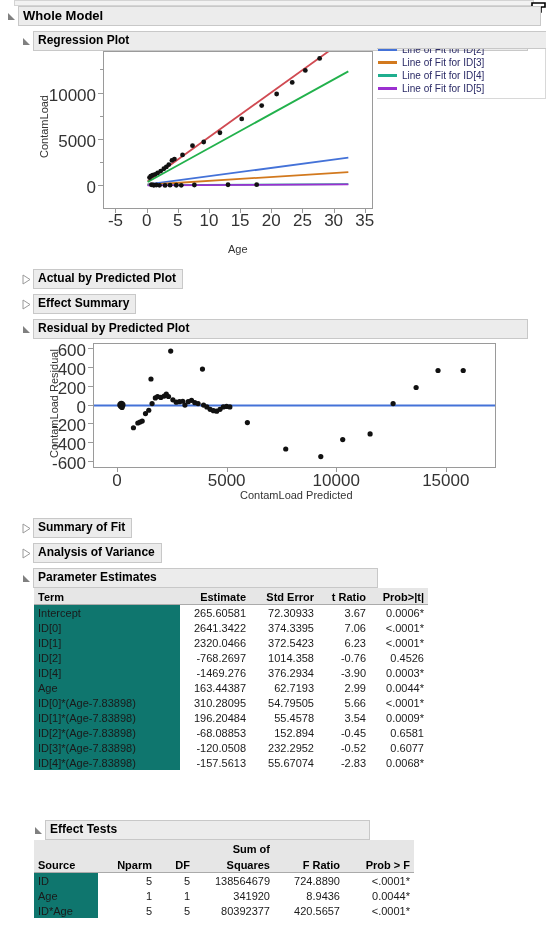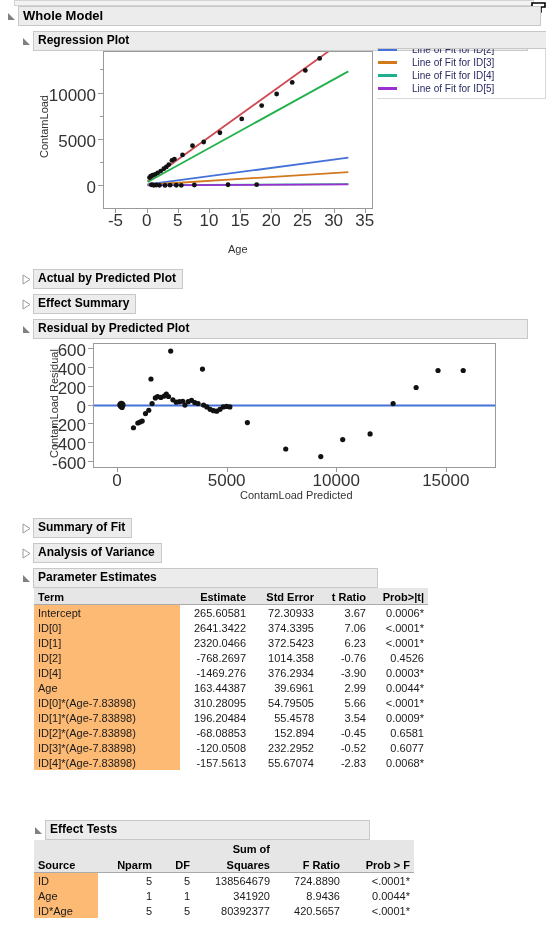--- a/index.html
+++ b/index.html
@@ -73,41 +73,41 @@
   }
   .tick-txt {
     position: absolute;
     font-size: 17px;
     color: #333;
     white-space: nowrap;
   }
   .tick-mark { position: absolute; background: #9a9a9a; }
 
   .legend-item {
-    display: flex; align-items: center; gap: 15px;
+    display: flex; align-items: center; gap: 5px;
     font-size: 10px; color: #2a2a66; white-space: nowrap;
     height: 13px;
   }
   .legend-swatch { width: 19px; height: 3px; flex: 0 0 19px; }
 
   
   table.jmp { border-collapse: collapse; font-size: 11px; }
   table.jmp th {
     font-weight: bold; color: #000;
     background: #e6e6e6;
     border-bottom: 1px solid #aaaaaa;
     padding: 0 4px 1px 4px;
     height: 15px;
     white-space: nowrap;
     vertical-align: bottom;
   }
   table.jmp td {
     padding: 0 4px; height: 15px; white-space: nowrap; color: #1a1a1a;
   }
-  table.jmp td.term { background: #fdba74; text-align: left; }
+  table.jmp td.term { background: #0f766e; text-align: left; }
   table.jmp td.num { text-align: right; background: #ffffff; }
   table.jmp th.lft { text-align: left; }
   table.jmp th.rgt { text-align: right; }
   .sig { color: #d2691e; }
   .nsig { color: #1a1a1a; }
 
   .scrollhint {
     position: absolute; background: #f0f0f0; border: 1px solid #c8c8c8;
   }
   .cursor-ico { position: absolute; }
@@ -407,21 +407,21 @@
           <tr>
             <td class="term">ID[4]</td>
             <td class="num">-1469.276</td>
             <td class="num">376.2934</td>
             <td class="num">-3.90</td>
             <td class="num sig">0.0003*</td>
           </tr>
           <tr>
             <td class="term">Age</td>
             <td class="num">163.44387</td>
-            <td class="num">39.6961</td>
+            <td class="num">62.7193</td>
             <td class="num">2.99</td>
             <td class="num sig">0.0044*</td>
           </tr>
           <tr>
             <td class="term">ID[0]*(Age-7.83898)</td>
             <td class="num">310.28095</td>
             <td class="num">54.79505</td>
             <td class="num">5.66</td>
             <td class="num sig">&lt;.0001*</td>
           </tr>

